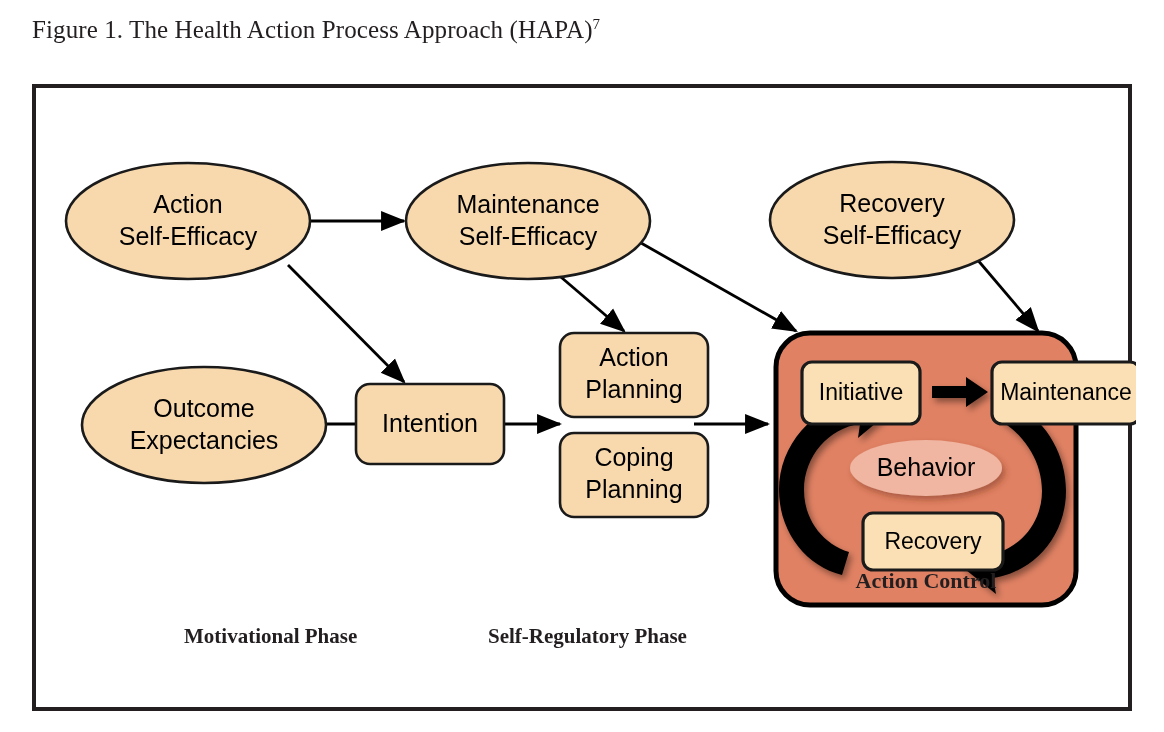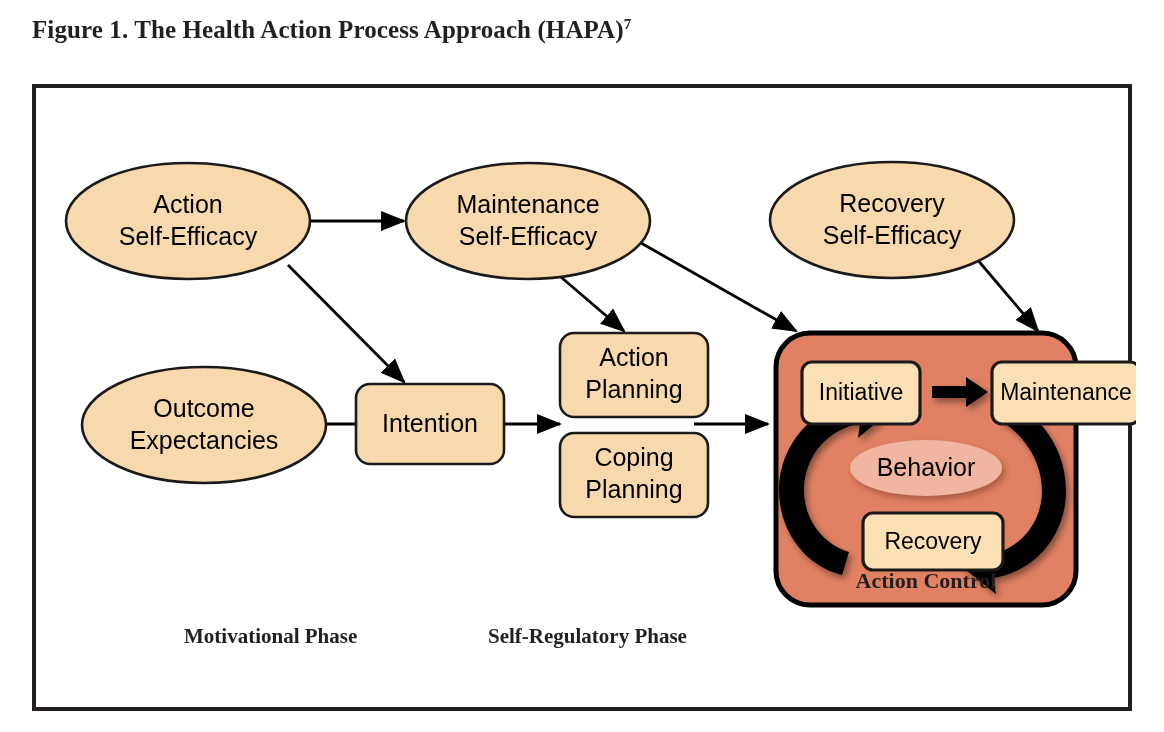--- a/index.html
+++ b/index.html
@@ -12,21 +12,21 @@
     font-family: "Liberation Sans", sans-serif;
     position: relative;
     overflow: hidden;
   }
 
   
   #figure-caption {
     position: absolute;
     left: 32px; top: 16px;
     font-family: "Liberation Serif", serif;
-    font-weight: bold;
+    font-weight: normal;
     font-size: 25px;
     color: #231f20;
     letter-spacing: 0.1px;
     white-space: nowrap;
   }
   #figure-caption sup {
     font-size: 15px;
     vertical-align: super;
     line-height: 0;
   }

